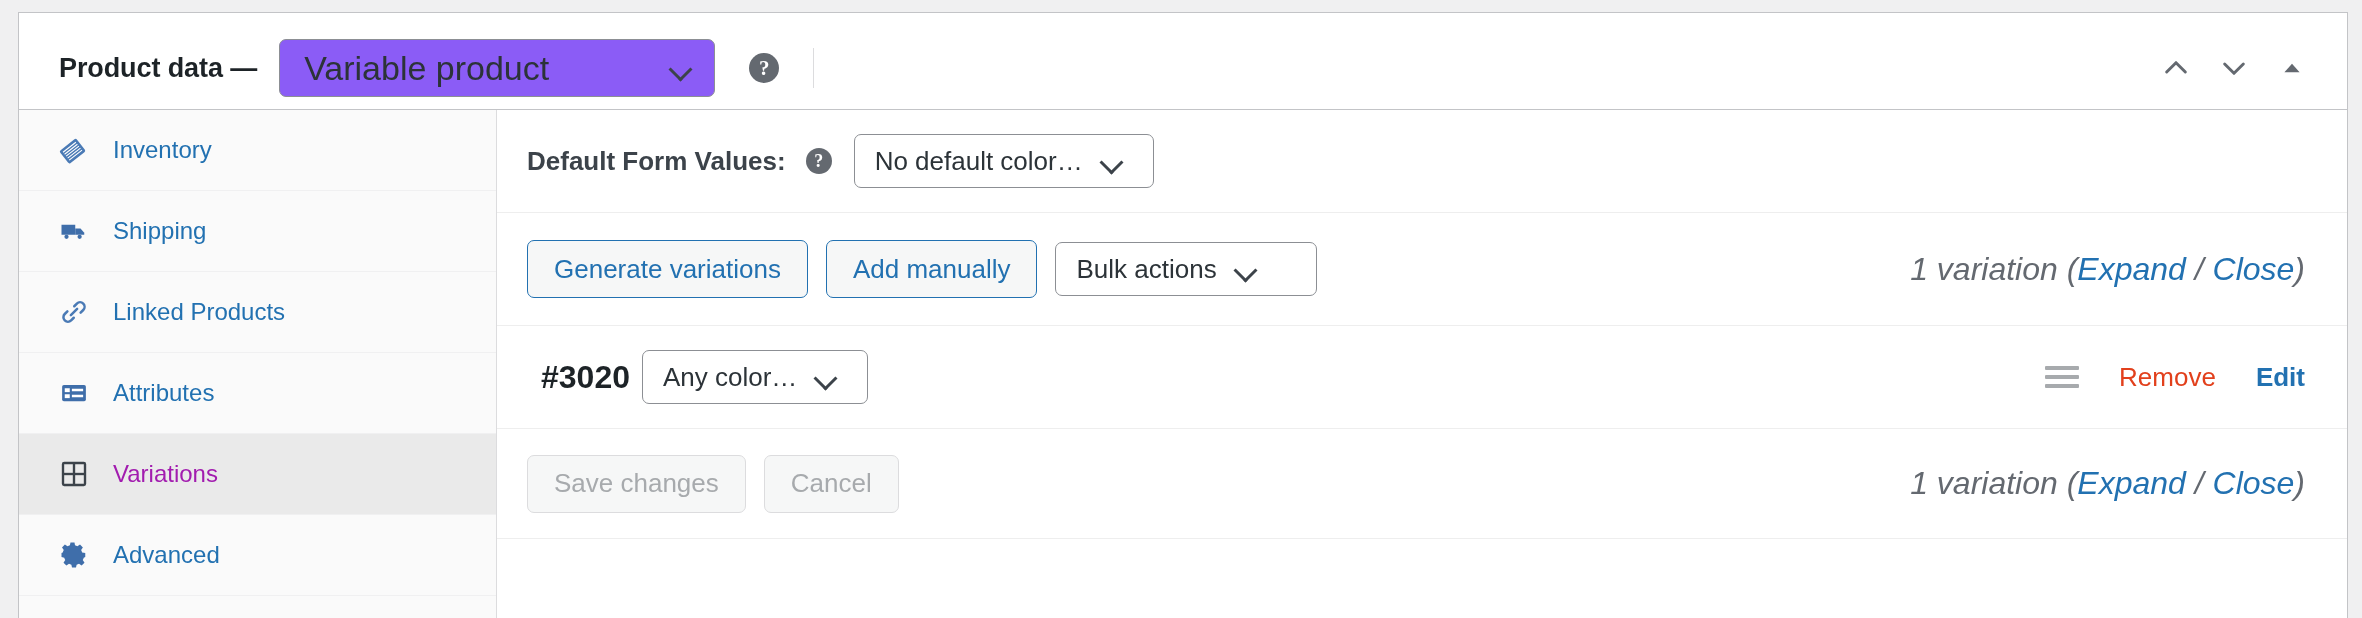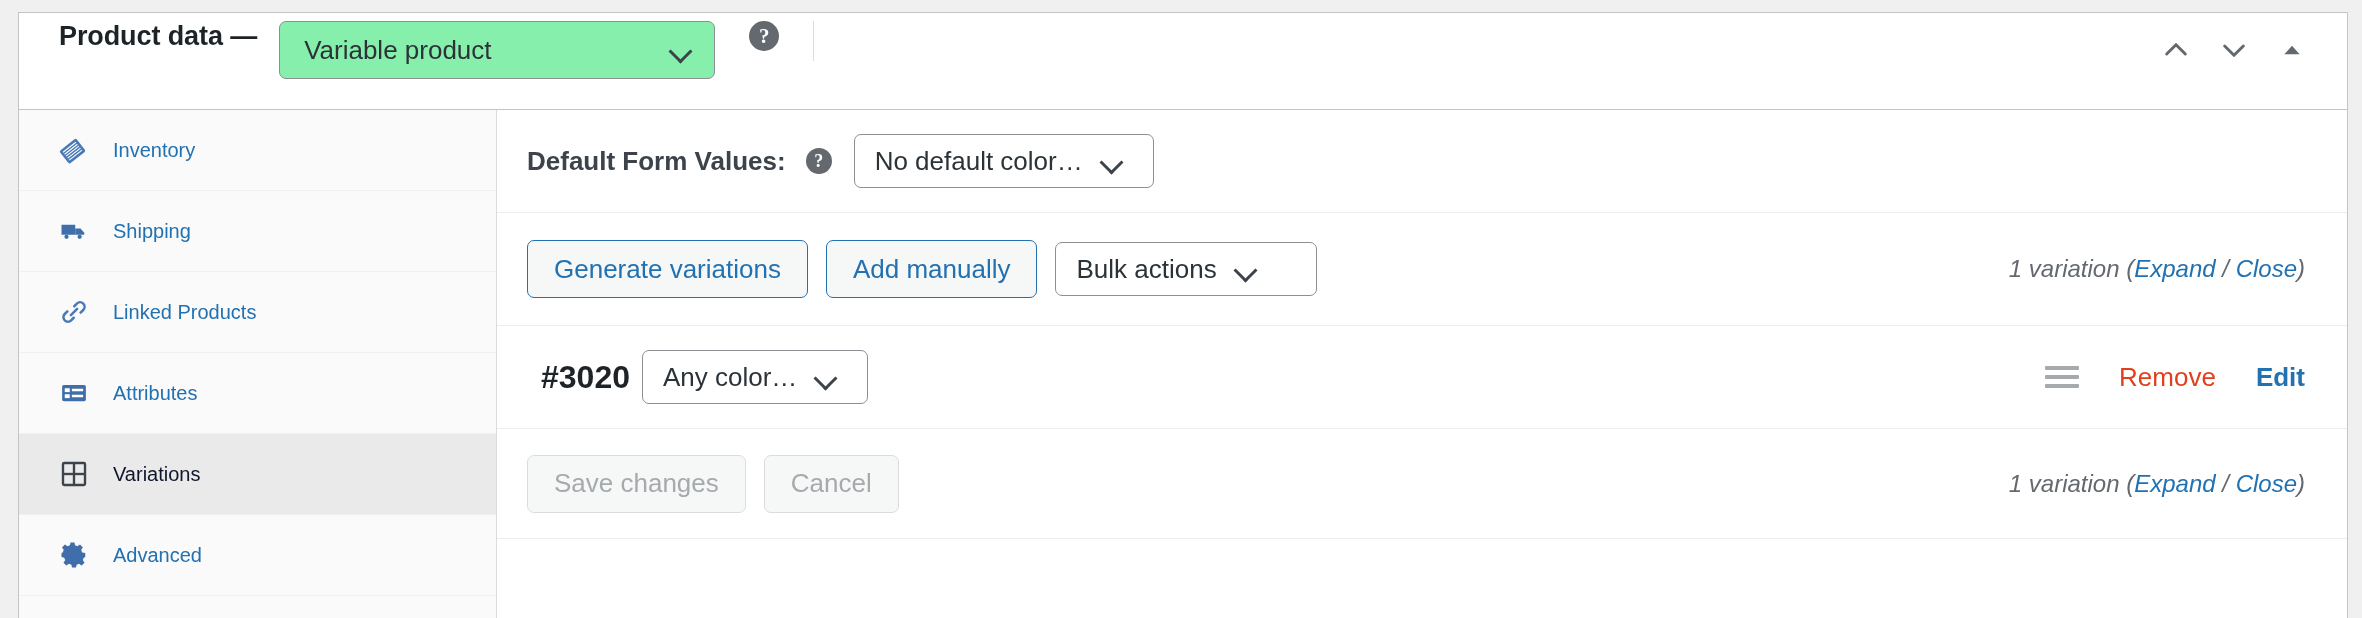--- a/index.html
+++ b/index.html
@@ -21,41 +21,41 @@
     overflow: hidden;
   }
 
   
   .panel-header {
     position: relative;
     height: 97px;
     background: #ffffff;
     border-bottom: 1px solid #c3c4c7;
     display: flex;
-    align-items: flex-start;
-    padding: 8px 26px 0 40px;
+    align-items: center;
+    padding: 14px 26px 0 40px;
   }
   .panel-title {
     font-size: 27px;
     font-weight: 700;
     color: #1d2327;
     letter-spacing: -0.1px;
     white-space: nowrap;
   }
   .type-select {
     margin-left: 22px;
     height: 58px;
     min-width: 436px;
     border: 1px solid #8c8f94;
     border-radius: 7px;
-    background: #86efac;
+    background: #8b5cf6;
     display: flex;
     align-items: center;
     padding: 0 22px 0 24px;
-    font-size: 26px;
+    font-size: 34px;
     color: #2c3338;
     cursor: pointer;
     position: relative;
   }
   .type-select .val { flex: 1; white-space: nowrap; }
   .chev {
     display: inline-block;
     width: 22px; height: 22px;
     position: relative;
     margin-left: 18px;
@@ -136,26 +136,26 @@
   .side-icon {
     width: 34px; height: 34px;
     flex: none;
     display: flex;
     align-items: center;
     justify-content: center;
     margin-right: 22px;
   }
   .side-icon svg { display: block; }
   .side-label {
-    font-size: 20px;
+    font-size: 24px;
     color: #2271b1;
     white-space: nowrap;
   }
   .side-item.active .side-label {
-    color: #0f172a;
+    color: #a21caf;
   }
 
   
   .content {
     flex: 1;
     background: #ffffff;
     min-width: 0;
   }
   .row {
     border-bottom: 1px solid #eeeeee;
@@ -227,21 +227,21 @@
     border: 1px solid #dcdcde;
     color: #a7aaad;
     background: #f6f7f7;
     cursor: default;
   }
   .btn + .btn { margin-left: 18px; }
 
   .grow { flex: 1; }
 
   .var-count {
-    font-size: 24px;
+    font-size: 32px;
     font-style: italic;
     color: #646970;
     white-space: nowrap;
   }
   .var-count a {
     color: #2271b1;
     text-decoration: none;
     font-style: italic;
     cursor: pointer;
   }

